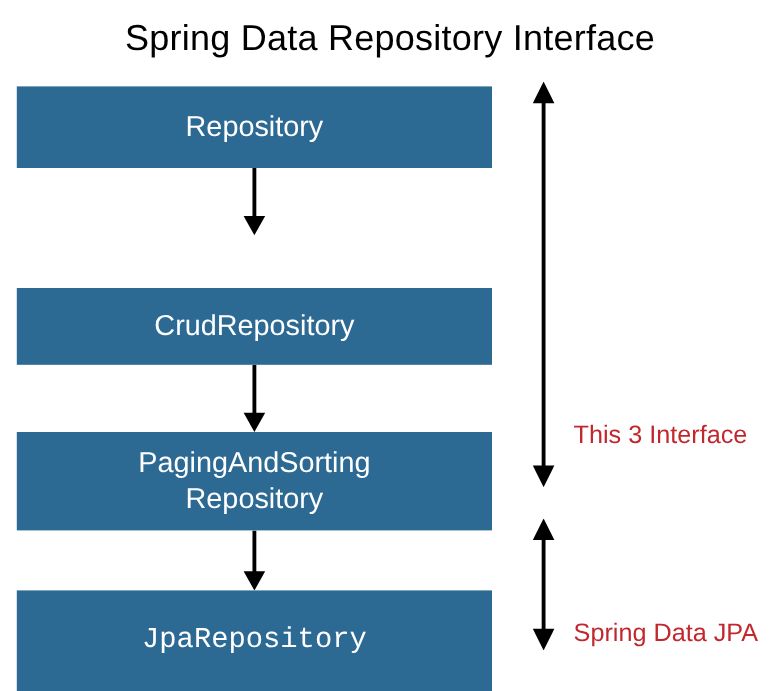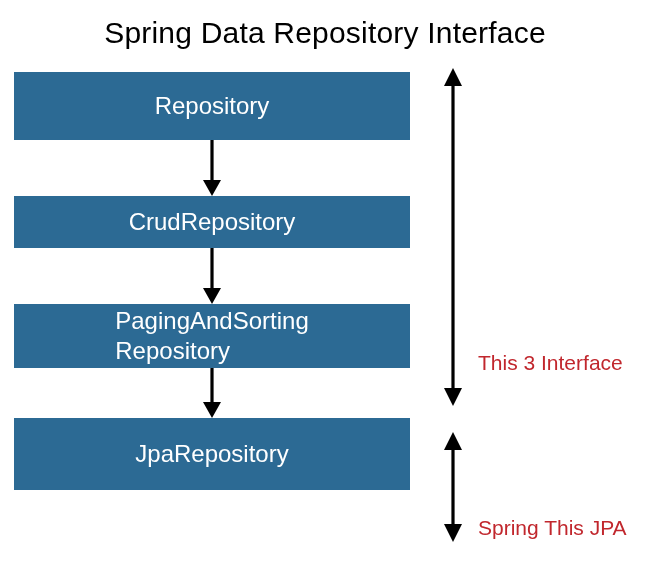--- a/index.html
+++ b/index.html
@@ -34,21 +34,21 @@
     width: 396px;
   }
   .box {
     background: #2c6a94;
     color: #ffffff;
     font-size: 24px;
     font-weight: 400;
     display: flex;
     align-items: center;
     justify-content: center;
-    text-align: left;
+    text-align: center;
     line-height: 1.25;
     padding: 4px 8px;
   }
   .arrow-down {
     display: flex;
     justify-content: center;
     align-items: center;
   }
   .arrow-down svg { display: block; }
   .right-col {
@@ -86,46 +86,46 @@
       <span>Repository</span>
     </div>
 
     <div class="arrow-down" style="height:56px;">
       <svg width="22" height="56" viewBox="0 0 22 56">
         <line x1="11" y1="0" x2="11" y2="42" stroke="#000" stroke-width="3.2"></line>
         <polygon points="11,56 2,40 20,40" fill="#000"></polygon>
       </svg>
     </div>
 
-    <div class="box" style="height:52px;">
+    <div class="box" style="height:64px;margin-top:44px;">
       <span>CrudRepository</span>
     </div>
 
     <div class="arrow-down" style="height:56px;">
       <svg width="22" height="56" viewBox="0 0 22 56">
         <line x1="11" y1="0" x2="11" y2="42" stroke="#000" stroke-width="3.2"></line>
         <polygon points="11,56 2,40 20,40" fill="#000"></polygon>
       </svg>
     </div>
 
-    <div class="box" style="height:64px;">
+    <div class="box" style="height:82px;">
       <span>
         <span>PagingAndSorting</span><br>
         <span>Repository</span>
       </span>
     </div>
 
     <div class="arrow-down" style="height:50px;">
       <svg width="22" height="50" viewBox="0 0 22 50">
         <line x1="11" y1="0" x2="11" y2="36" stroke="#000" stroke-width="3.2"></line>
         <polygon points="11,50 2,34 20,34" fill="#000"></polygon>
       </svg>
     </div>
 
-    <div class="box" style="height:72px;">
+    <div class="box" style="height:84px;font-family:Liberation Mono, monospace;">
       <span>JpaRepository</span>
     </div>
 
   </div>
 
   <div class="right-col">
 
     <div class="bracket-group" style="top:-4px; height:338px;">
       <svg class="bracket-svg" width="22" height="338" viewBox="0 0 22 338">
         <line x1="11" y1="16" x2="11" y2="322" stroke="#000" stroke-width="3.2"></line>
@@ -137,18 +137,18 @@
         <br>
       </div>
     </div>
 
     <div class="bracket-group" style="top:360px; height:110px;">
       <svg class="bracket-svg" width="22" height="110" viewBox="0 0 22 110">
         <line x1="11" y1="16" x2="11" y2="94" stroke="#000" stroke-width="3.2"></line>
         <polygon points="11,0 2,18 20,18" fill="#000"></polygon>
         <polygon points="11,110 2,92 20,92" fill="#000"></polygon>
       </svg>
-      <div class="annotation">Spring This JPA</div>
+      <div class="annotation">Spring Data JPA</div>
     </div>
 
   </div>
 
 </div>
 
 </body></html>

